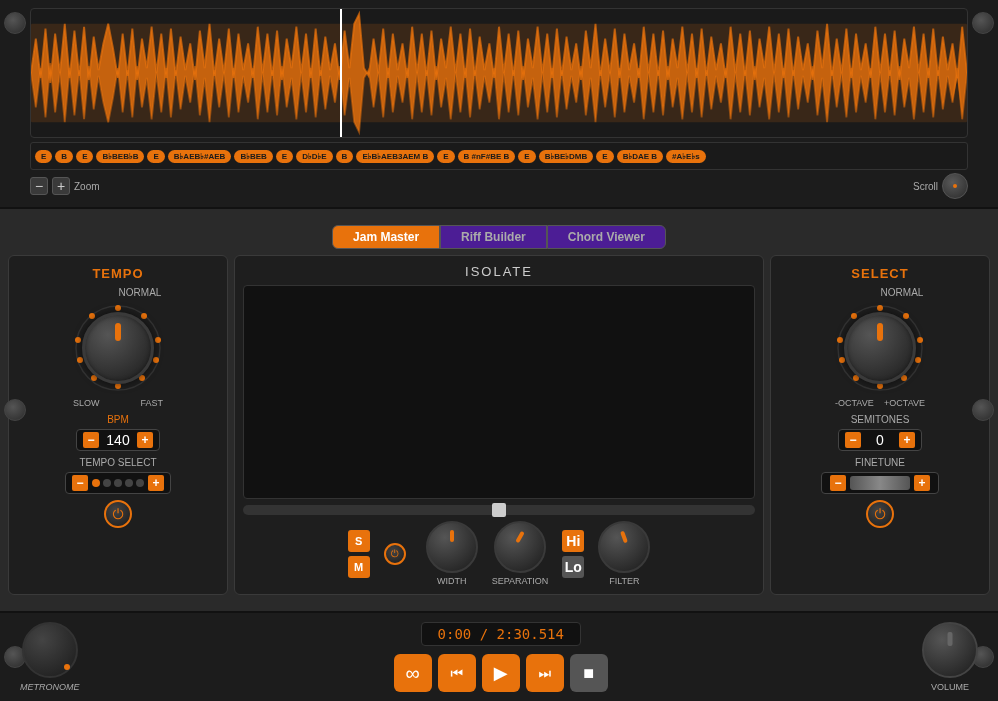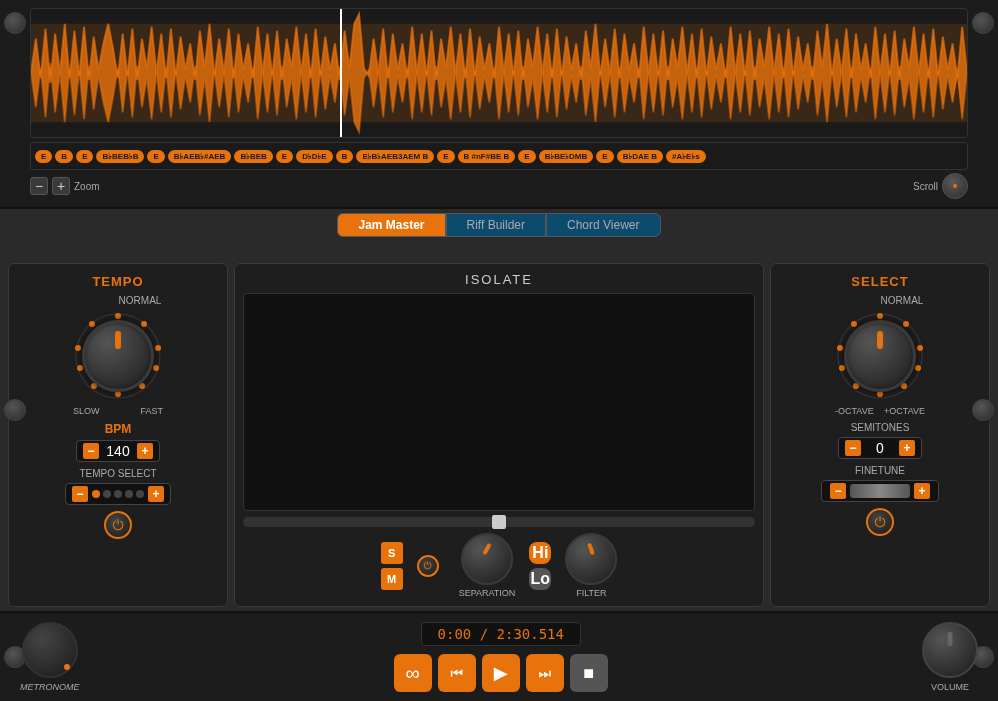--- a/index.html
+++ b/index.html
@@ -135,40 +135,40 @@
       background: #e8720c;
       border-radius: 50%;
     }
 
     
     .controls-section {
       background: #2a2a2a;
       flex: 1;
       display: flex;
       flex-direction: column;
-      padding: 4px 8px;
+      padding: 16px 8px;
       position: relative;
-      gap: 20px;
     }
 
     
     .tabs-bar {
       display: flex;
       justify-content: center;
       gap: 0;
       margin-bottom: 6px;
     }
 
     .tab {
-      background: #0c4a6e;
+      background: #4c1d95;
       border: 1px solid #555;
       color: #aaa;
       padding: 4px 20px;
       font-size: 12px;
       cursor: pointer;
+      font-weight: bold;
     }
 
     .tab.active {
       background: #e8720c;
       color: #fff;
       font-weight: bold;
     }
 
     .tab:first-child { border-radius: 6px 0 0 6px; }
     .tab:last-child { border-radius: 0 6px 6px 0; }
@@ -246,22 +246,22 @@
     .bpm-section {
       display: flex;
       flex-direction: column;
       align-items: center;
       gap: 4px;
       width: 100%;
     }
 
     .bpm-label {
       color: #e8720c;
-      font-size: 12px;
-      font-weight: bold;
+      font-size: 10px;
+      font-weight: normal;
     }
 
     .bpm-control {
       display: flex;
       align-items: center;
       gap: 4px;
       background: #111;
       border: 1px solid #444;
       border-radius: 4px;
       padding: 2px 6px;
@@ -468,23 +468,23 @@
       display: flex;
       flex-direction: column;
       gap: 4px;
     }
 
     .hi-btn, .lo-btn {
       width: 22px;
       height: 22px;
       background: #e8720c;
       border: none;
-      border-radius: 8px;
+      border-radius: 3px;
       color: #fff;
-      font-size: 16px;
+      font-size: 14px;
       font-weight: bold;
       cursor: pointer;
       display: flex;
       align-items: center;
       justify-content: center;
     }
 
     .lo-btn {
       background: #555;
     }
@@ -843,20 +843,26 @@
             <button class="s-btn">S</button>
             <button class="m-btn">M</button>
           </div>
 
           <div style="display: flex; align-items: center; gap: 4px;">
             <div class="power-btn" style="width: 22px; height: 22px; margin-right: 6px;">
               <span style="font-size: 10px; color: #e8720c;">⏻</span>
             </div>
           </div>
 
+          <div class="knob-group">
+            <div class="medium-knob">
+              <div class="medium-knob-indicator"></div>
+            </div>
+            <span class="knob-group-label">WIDTH</span>
+          </div>
 
           <div class="knob-group">
             <div class="medium-knob">
               <div class="medium-knob-indicator" style="transform: translateX(-50%) rotate(30deg); top: 8px;"></div>
             </div>
             <span class="knob-group-label">SEPARATION</span>
           </div>
 
           <div class="hi-lo-buttons">
             <button class="hi-btn">Hi</button>

